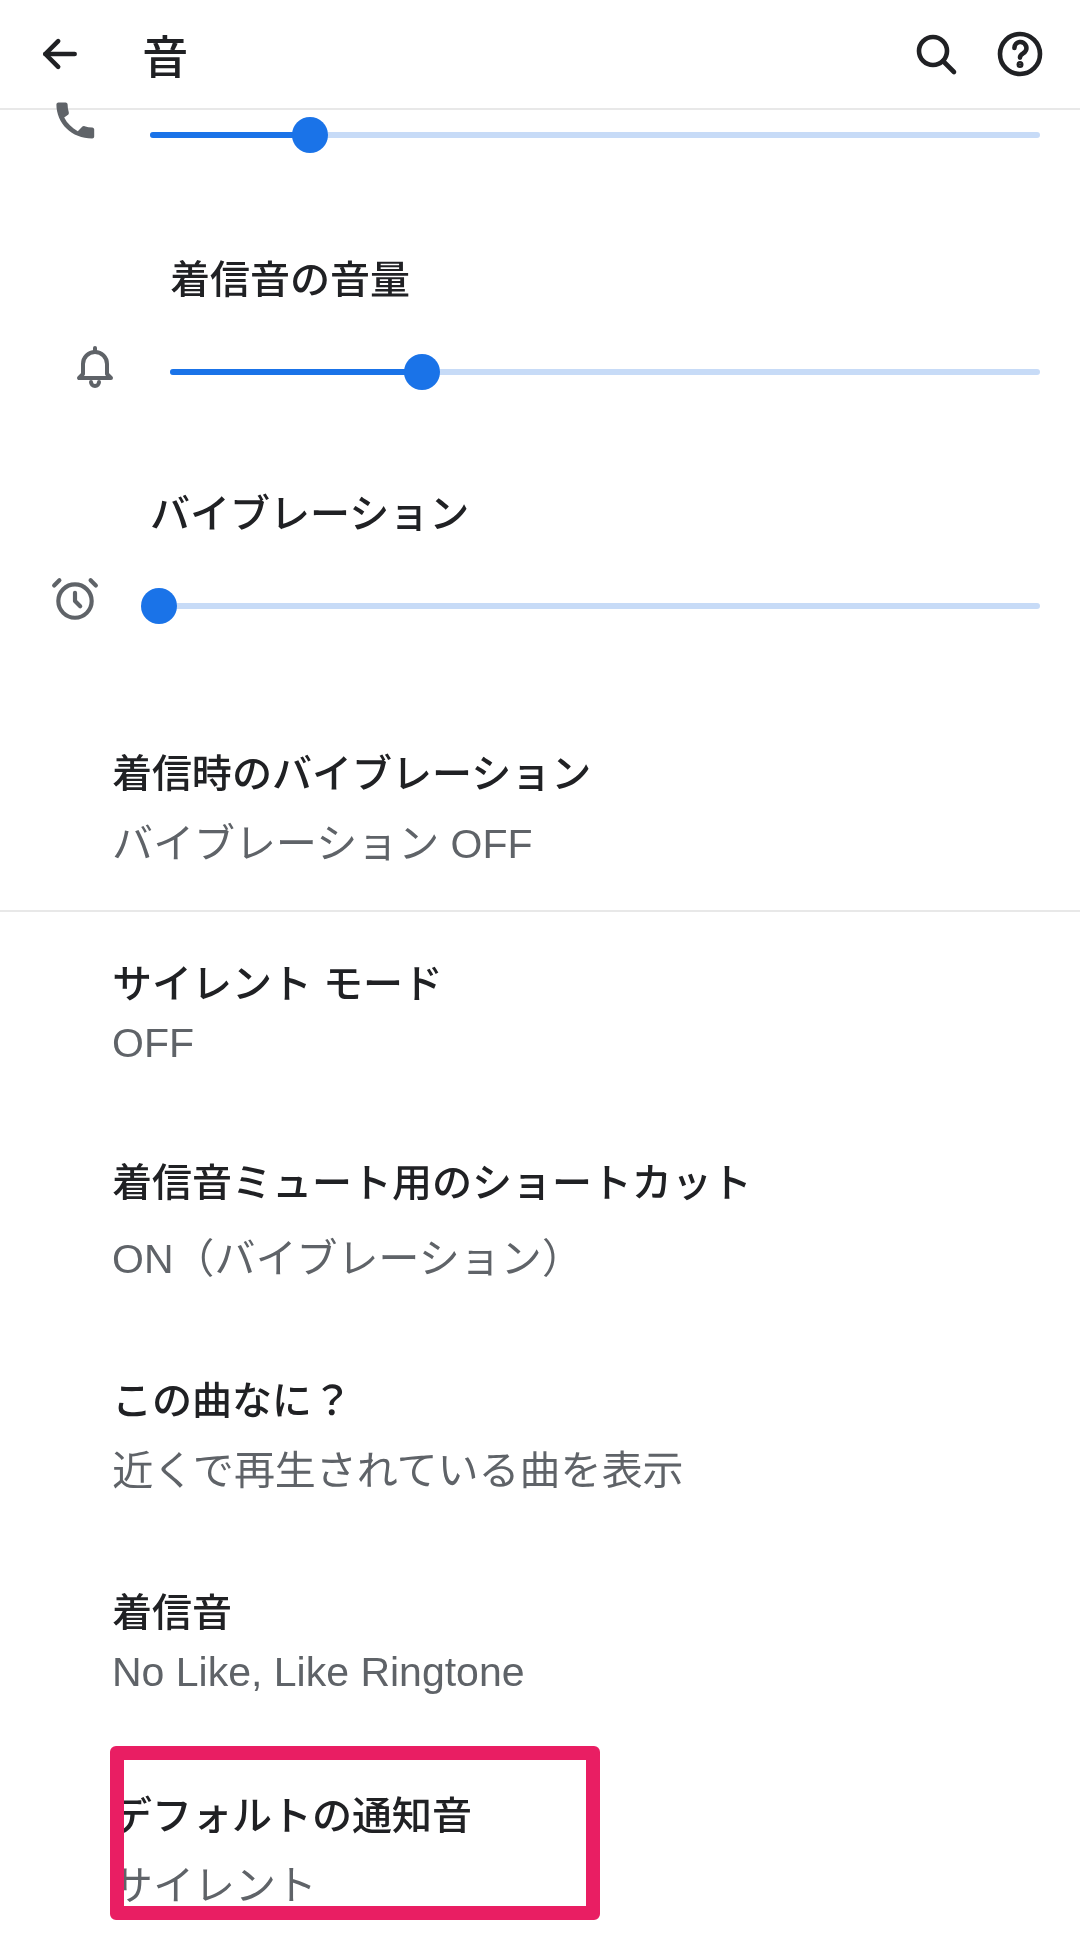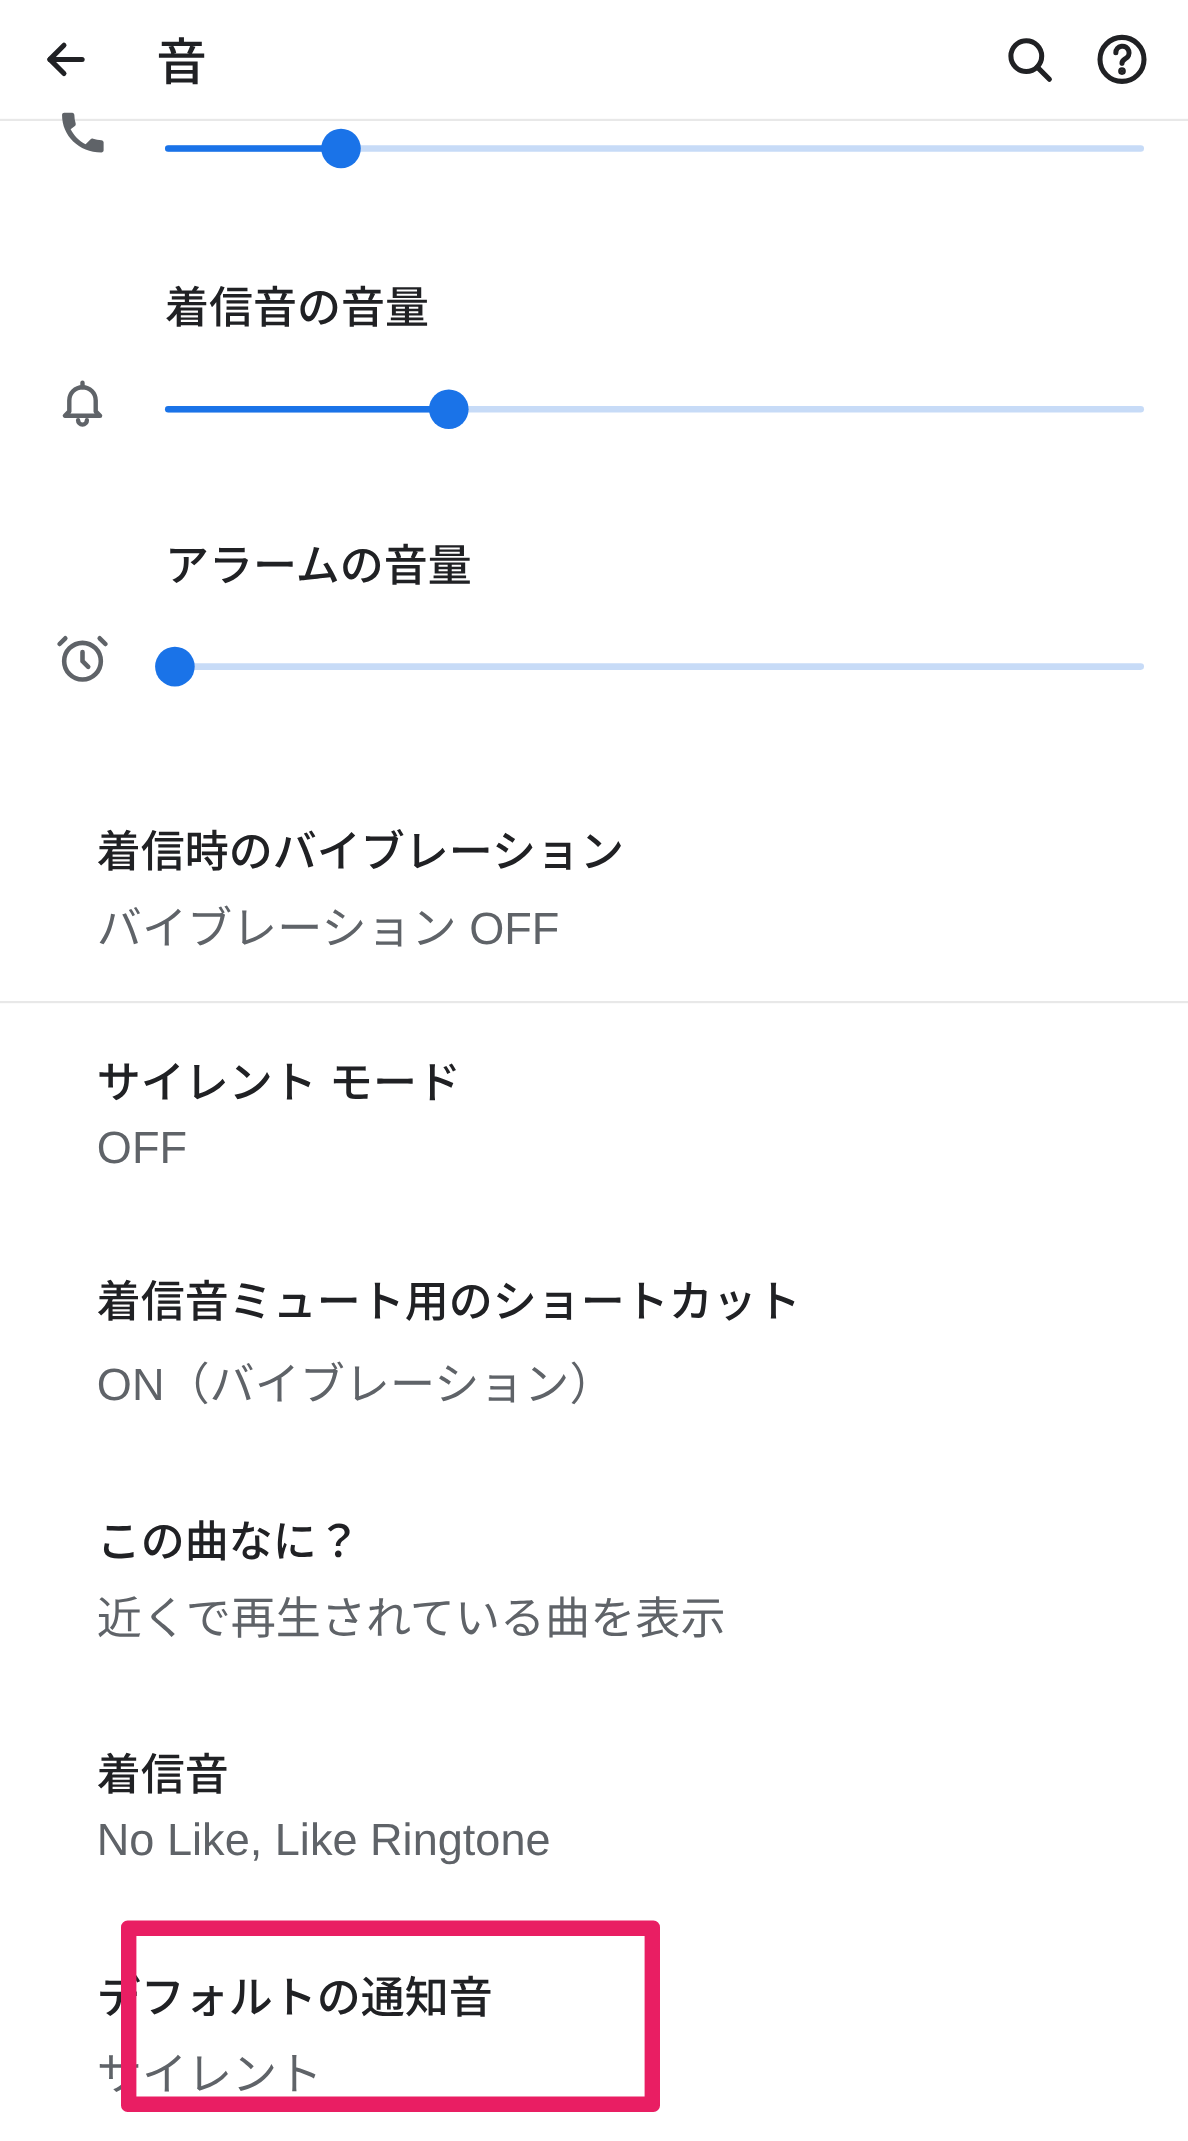--- a/index.html
+++ b/index.html
@@ -87,21 +87,21 @@
     position: absolute;
     top: 50%;
     transform: translate(-50%, -50%);
     width: 36px;
     height: 36px;
     border-radius: 50%;
   }
 
   
   .list-item {
-    padding: 30px 40px 30px 88px;
+    padding: 30px 40px 30px 112px;
     display: flex;
     flex-direction: column;
     gap: 10px;
   }
   .list-item .primary {
     font-size: 40px;
     font-weight: 500;
   }
   .list-item .secondary {
     font-size: 41px;
@@ -159,21 +159,21 @@
   </div>
   <div class="slider-body" style="justify-content:center;">
     <div class="slider-track">
       <div class="track-bg" style="background:#c7dbf7;"></div>
       <div class="track-fill" style="background:#1a73e8; width:18%;"></div>
       <div class="thumb" style="background:#1a73e8; left:18%;"></div>
     </div>
   </div>
 </div>
 
-<div class="slider-item" style="margin-top: 70px; height:170px;">
+<div class="slider-item" style="margin-top: 70px; height:170px;padding-left:20px;">
   <div class="slider-icon-col">
     <svg width="48" height="48" viewBox="0 0 24 24" fill="none" stroke="#5f6368" stroke-width="2" stroke-linecap="round" stroke-linejoin="round">
       <path d="M18 16V11a6 6 0 0 0-12 0v5l-2 2h16z"></path>
       <path d="M10 20a2 2 0 0 0 4 0"></path>
       <line x1="12" y1="3" x2="12" y2="5"></line>
     </svg>
   </div>
   <div class="slider-body">
     <div class="slider-label">着信音の音量</div>
     <div class="slider-track">
@@ -187,21 +187,21 @@
 <div class="slider-item" style="margin-top: 64px; height:170px;">
   <div class="slider-icon-col">
     <svg width="50" height="50" viewBox="0 0 24 24" fill="none" stroke="#5f6368" stroke-width="2" stroke-linecap="round" stroke-linejoin="round">
       <circle cx="12" cy="13" r="8"></circle>
       <path d="M12 9v4l2.5 2.5"></path>
       <path d="M4.5 3L2 5.5"></path>
       <path d="M19.5 3L22 5.5"></path>
     </svg>
   </div>
   <div class="slider-body">
-    <div class="slider-label">アラームの音量</div>
+    <div class="slider-label">バイブレーション</div>
     <div class="slider-track">
       <div class="track-bg" style="background:#c7dbf7;"></div>
       <div class="track-fill" style="background:#1a73e8; width:1%;"></div>
       <div class="thumb" style="background:#1a73e8; left:1%;"></div>
     </div>
   </div>
 </div>
 
 <div class="list-item" style="margin-top: 60px; padding-bottom:40px;">
   <div class="primary">着信時のバイブレーション</div>

